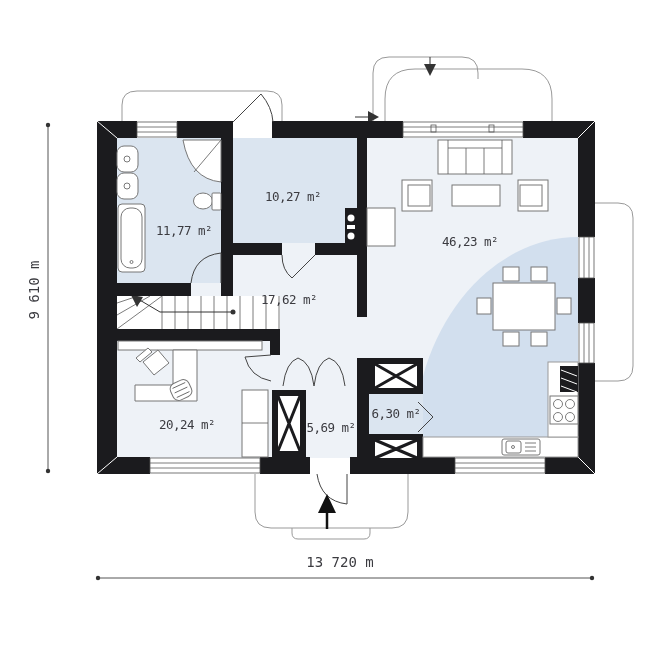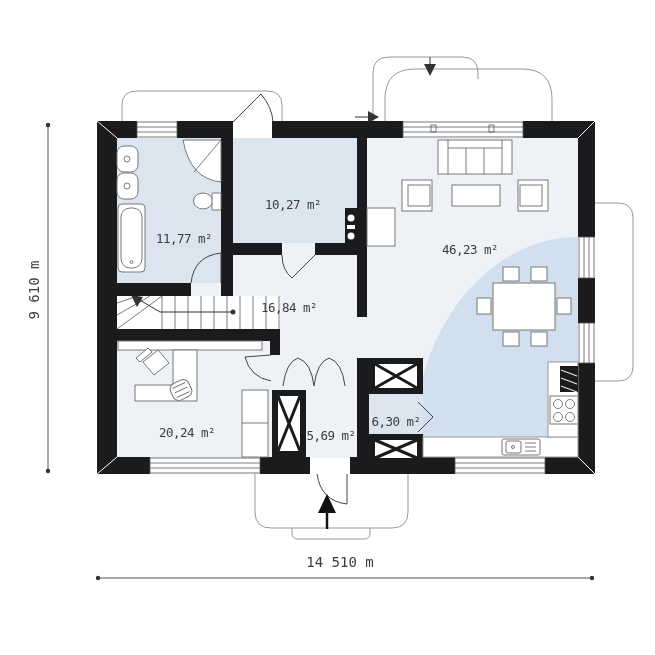--- a/index.html
+++ b/index.html
@@ -12,21 +12,21 @@
   .zone{fill:var(--zone);}
   .furn{fill:#ffffff;stroke:#777;stroke-width:1;}
   .furn2{fill:#ffffff;stroke:#999;stroke-width:1;}
   .thin{stroke:#5a5a5a;stroke-width:0.8;fill:none;}
   .door{stroke:#444;stroke-width:1;fill:none;}
   .terr{stroke:#999;stroke-width:1;fill:none;}
   .dim{stroke:#555;stroke-width:1;fill:none;}
   .miter{stroke:#fff;stroke-width:1;}
   .xline{stroke:#1b1b1e;stroke-width:3;fill:none;}
   .label{position:absolute;transform:translate(-50%,-50%);white-space:nowrap;
-         font-size:12.5px;letter-spacing:-0.5px;color:#3b3b40;margin-top:8px;}
+         font-size:12.5px;letter-spacing:-0.5px;color:#3b3b40;}
   .dimlabel{position:absolute;transform:translate(-50%,-50%);white-space:nowrap;
          font-size:14px;color:#3b3b40;}
   .dimlabel.vert{transform:translate(-50%,-50%) rotate(-90deg);}
 </style>
 </head>
 <body>
 
 <div class="stage">
 <svg width="655" height="655" viewBox="0 0 655 655">
 
@@ -246,20 +246,20 @@
   </g>
   <g>
     <line class="dim" x1="48" y1="125" x2="48" y2="471"></line>
     <circle cx="48" cy="125" r="2.2" fill="#333"></circle>
     <circle cx="48" cy="471" r="2.2" fill="#333"></circle>
   </g>
 </svg>
 
 <div class="label" style="left:184px;top:230px">11,77 m²</div>
 <div class="label" style="left:293px;top:196px">10,27 m²</div>
-<div class="label" style="left:289px;top:299px">16,84 m²</div>
+<div class="label" style="left:289px;top:299px">17,62 m²</div>
 <div class="label" style="left:470px;top:241px">46,23 m²</div>
 <div class="label" style="left:187px;top:424px">20,24 m²</div>
 <div class="label" style="left:331px;top:427px">5,69 m²</div>
 <div class="label" style="left:396px;top:413px">6,30 m²</div>
-<div class="dimlabel" style="left:340px;top:562px">14 510 m</div>
+<div class="dimlabel" style="left:340px;top:562px">13 720 m</div>
 <div class="dimlabel vert" style="left:34px;top:290px">9 610 m</div>
 </div>
 
 </body></html>

